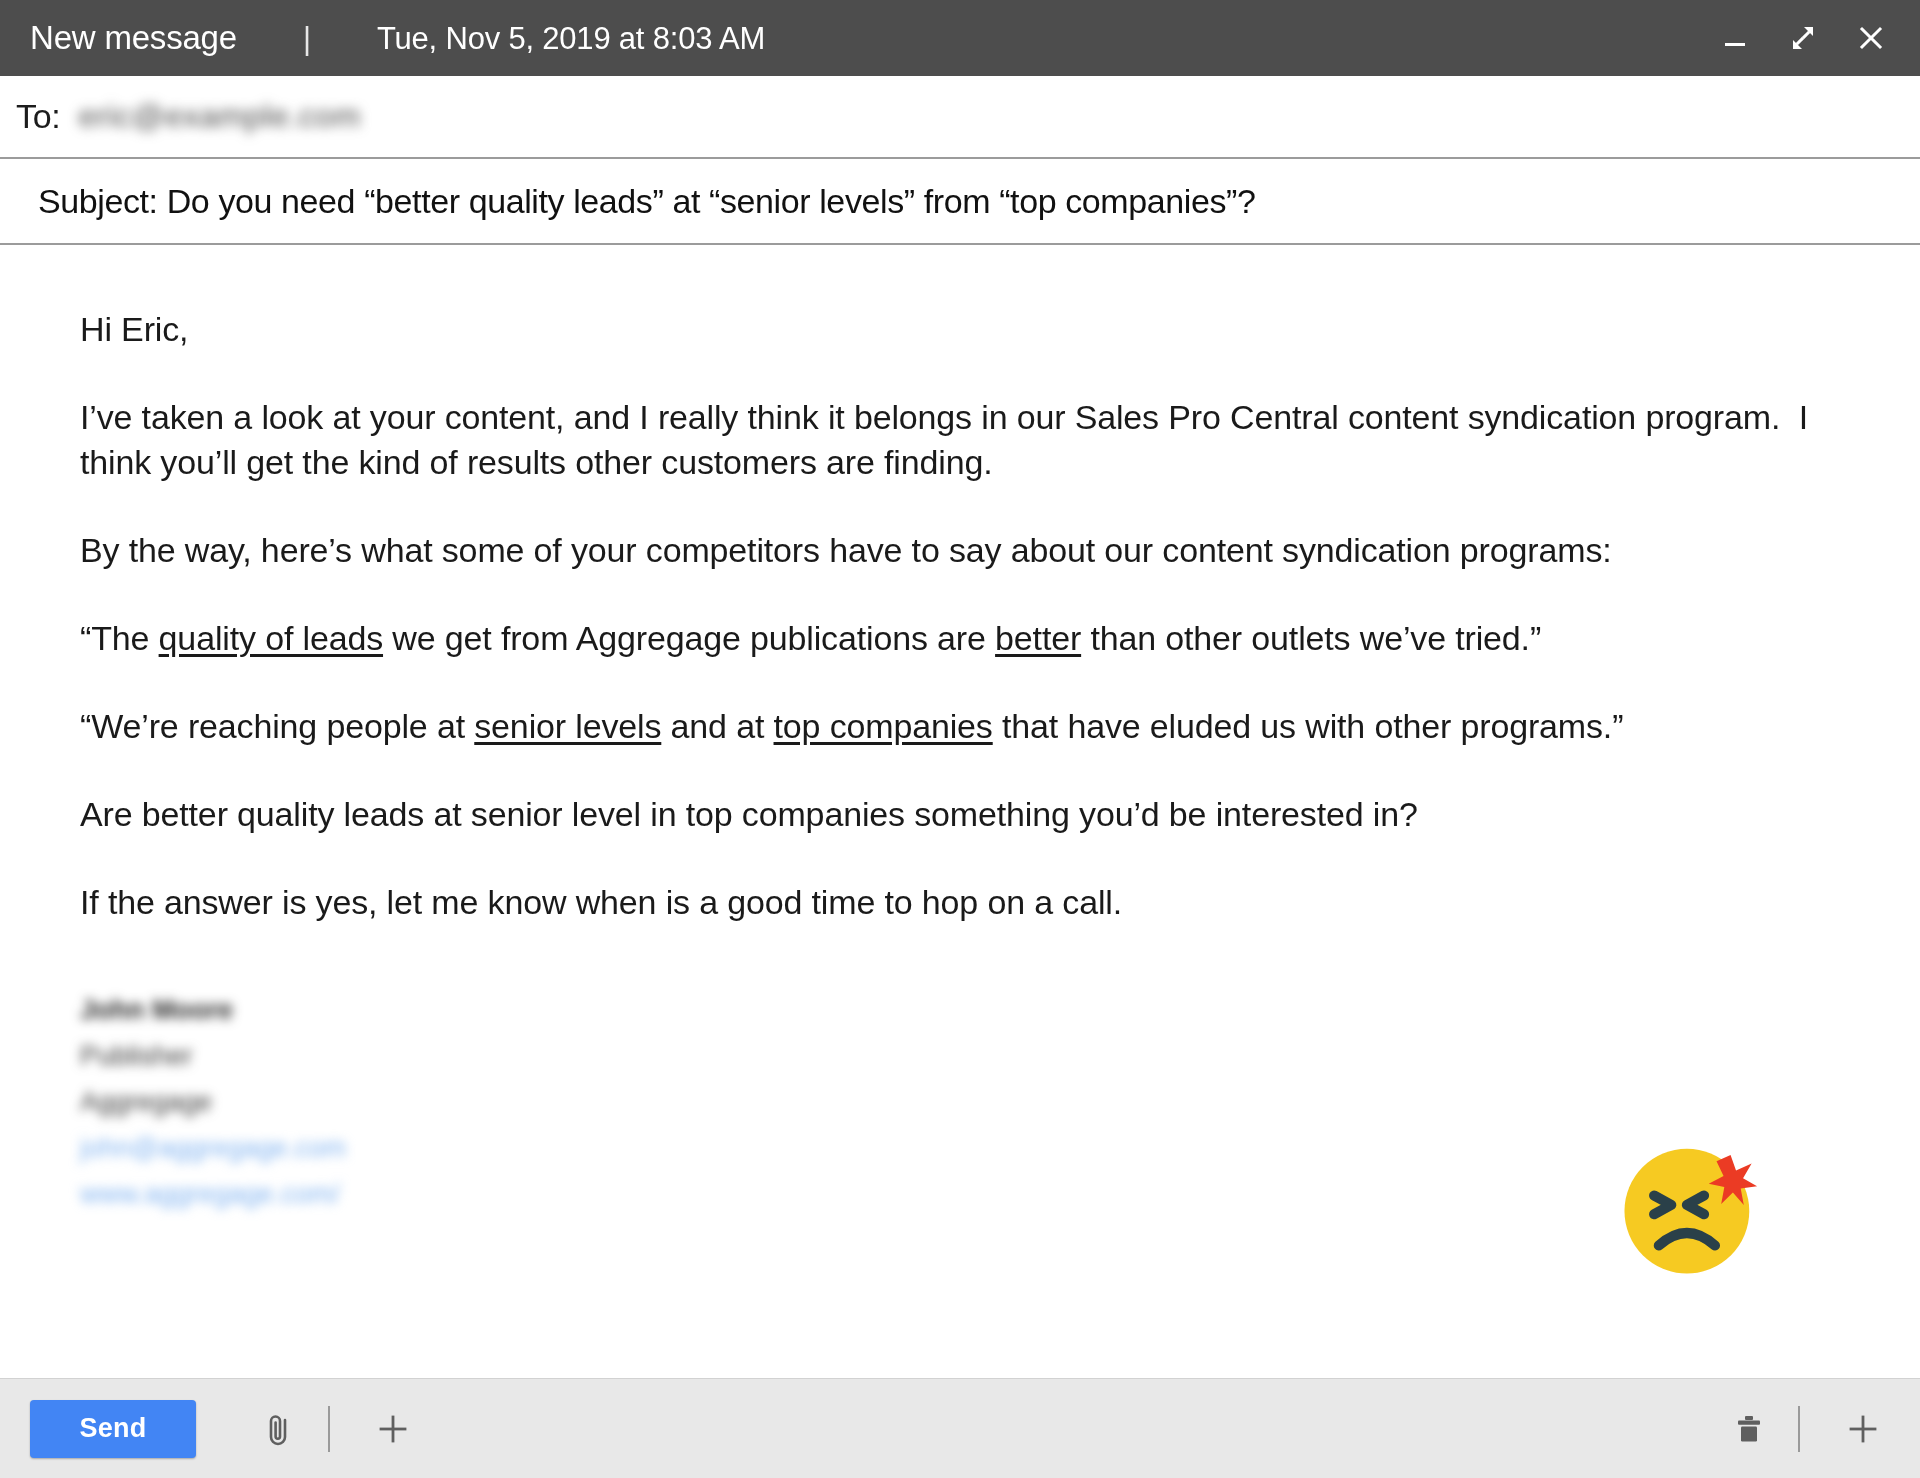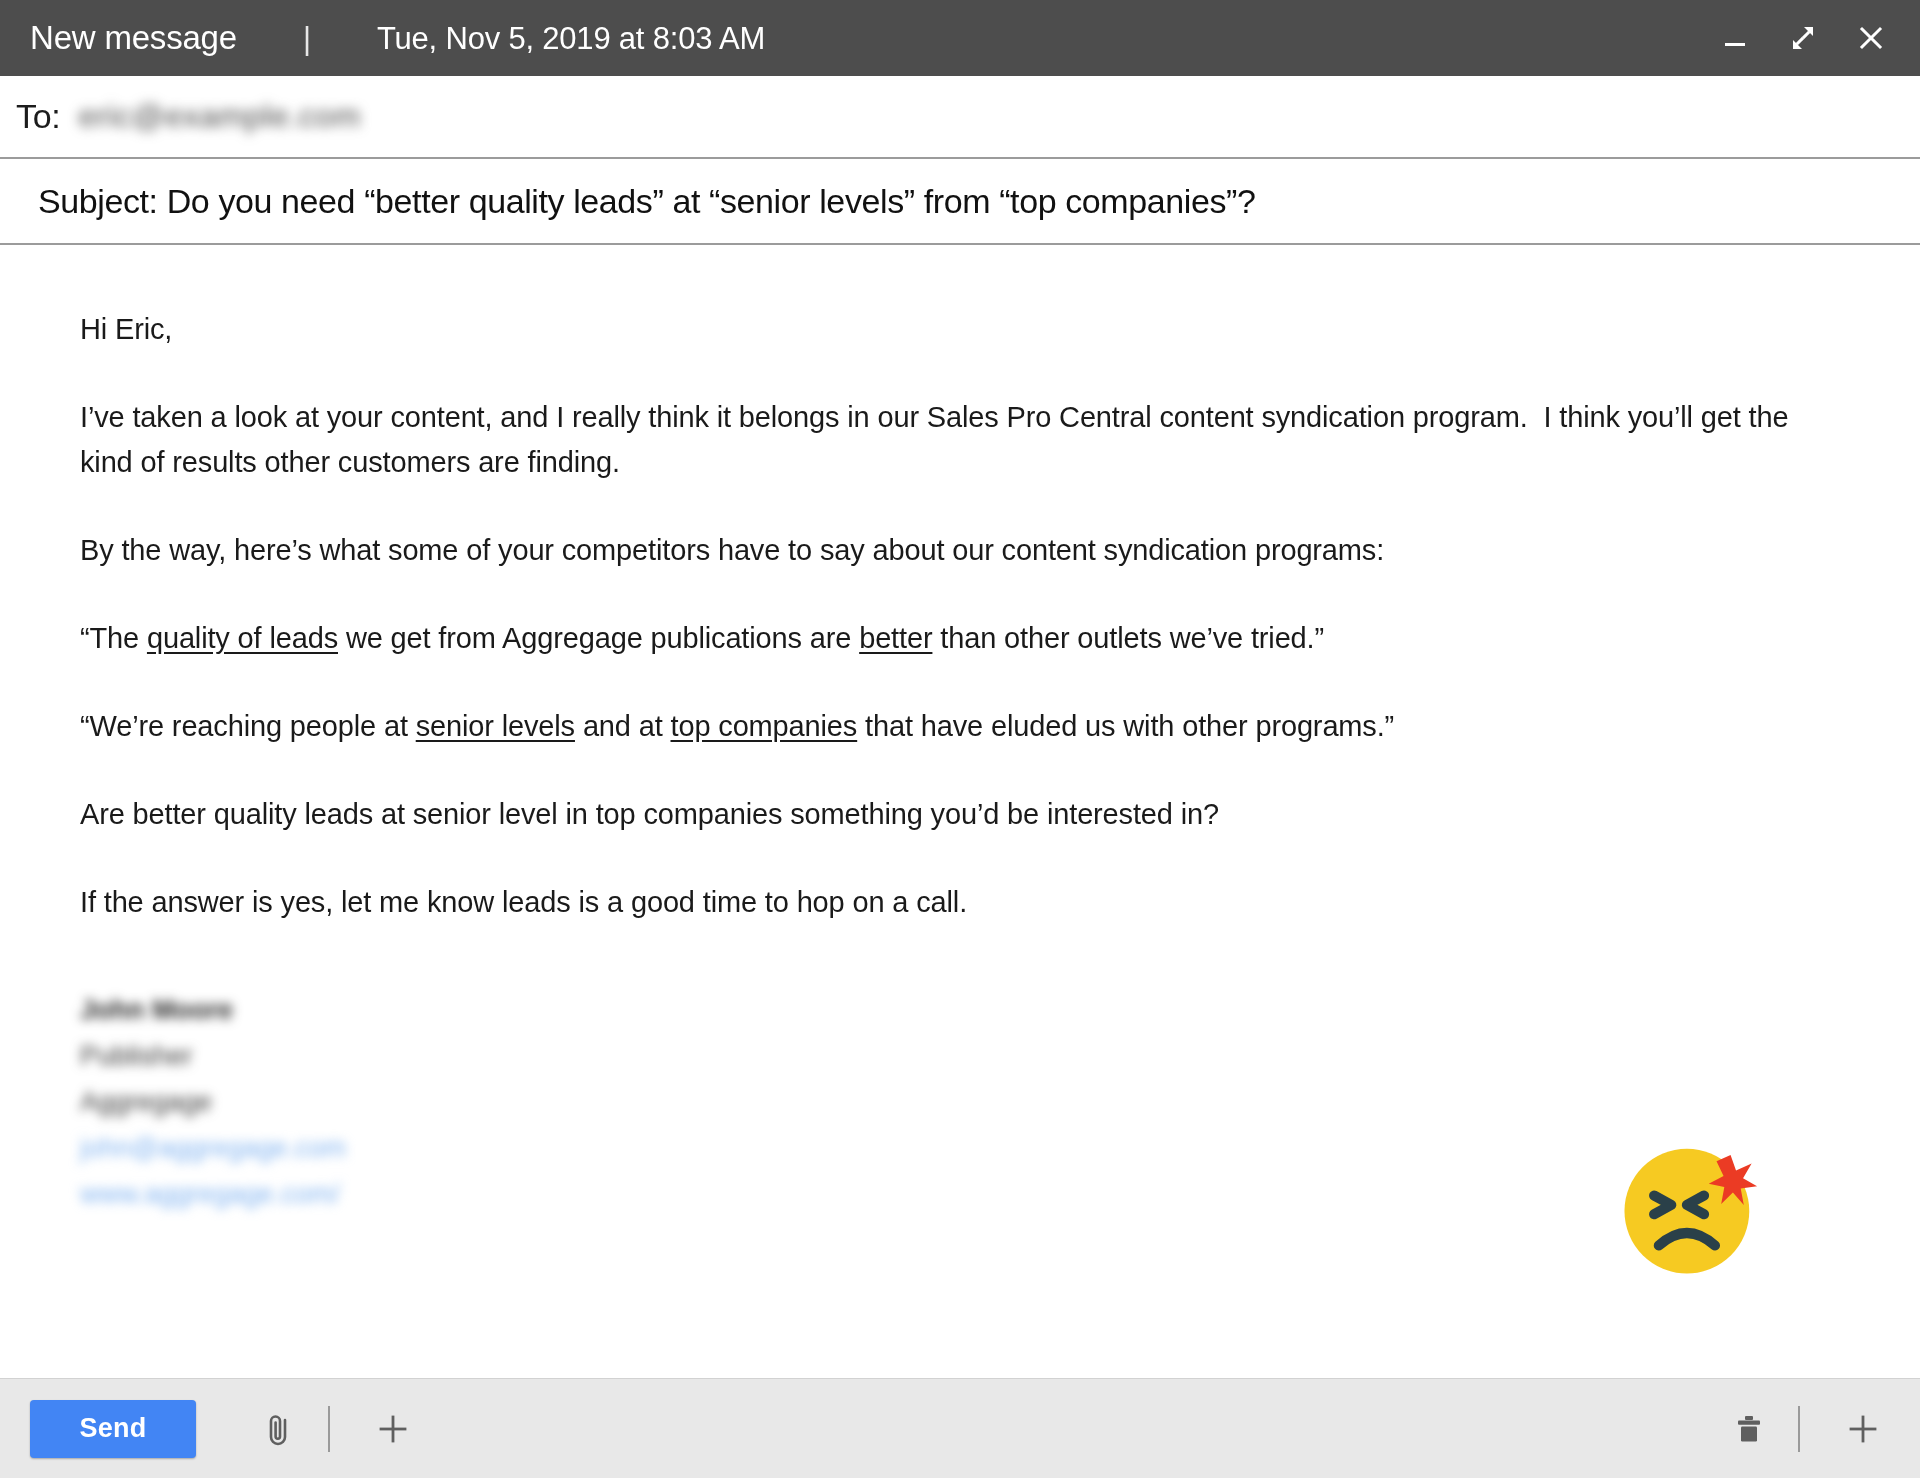--- a/index.html
+++ b/index.html
@@ -122,21 +122,21 @@
 
   
   .mail-body {
     flex: 1 1 auto;
     position: relative;
     padding: 62px 80px 0 80px;
     box-sizing: border-box;
     overflow: hidden;
   }
   .para {
-    font-size: 29px;
+    font-size: 34px;
     line-height: 45px;
     color: #1a1a1a;
     letter-spacing: -0.15px;
     margin: 0 0 43px 0;
     max-width: 1790px;
   }
   .para u {
     text-decoration: underline;
     text-underline-offset: 4px;
   }
@@ -272,21 +272,21 @@
     <p class="para"><span>I’ve taken a look at your content, and I really think it belongs in our Sales Pro Central content syndication program.</span>&nbsp; <span>I think you’ll get the kind of results other customers are finding.</span></p>
 
     <p class="para">By the way, here’s what some of your competitors have to say about our content syndication programs:</p>
 
     <p class="para"><span>“The </span><u>quality of leads</u><span> we get from Aggregage publications are </span><u>better</u><span> than other outlets we’ve tried.”</span></p>
 
     <p class="para"><span>“We’re reaching people at </span><u>senior levels</u><span> and at </span><u>top companies</u><span> that have eluded us with other programs.”</span></p>
 
     <p class="para">Are better quality leads at senior level in top companies something you’d be interested in?</p>
 
-    <p class="para">If the answer is yes, let me know leads is a good time to hop on a call.</p>
+    <p class="para">If the answer is yes, let me know when is a good time to hop on a call.</p>
 
     <div class="signature">
       <span class="sig-line sig-name">John Moore</span>
       <span class="sig-line">Publisher</span>
       <span class="sig-line">Aggregage</span>
       <span class="sig-line sig-link">john@aggregage.com</span>
       <span class="sig-line sig-link">www.aggregage.com/</span>
     </div>
 
     <div class="emoji-wrap">

